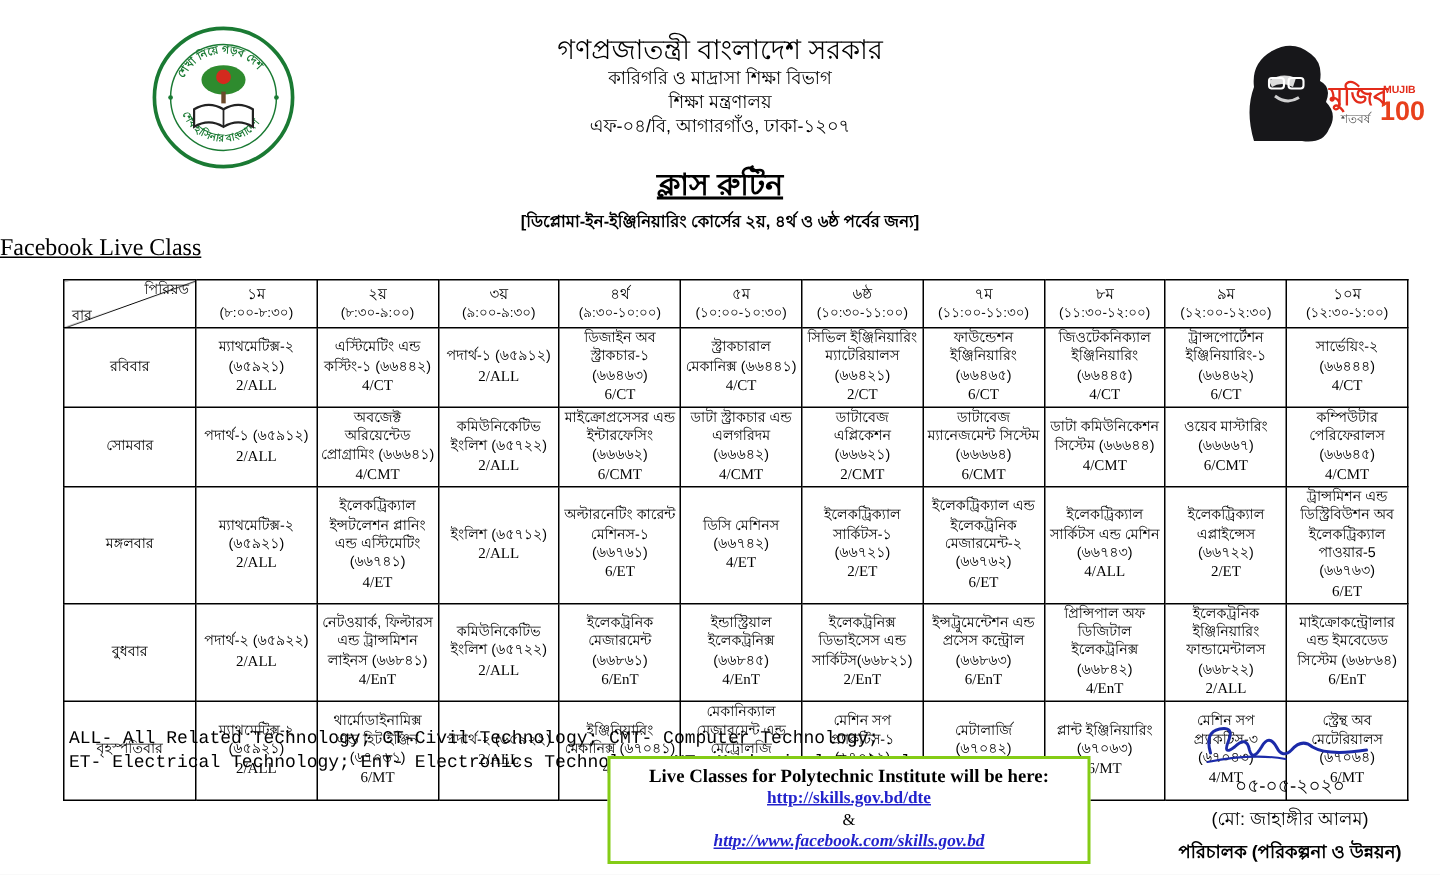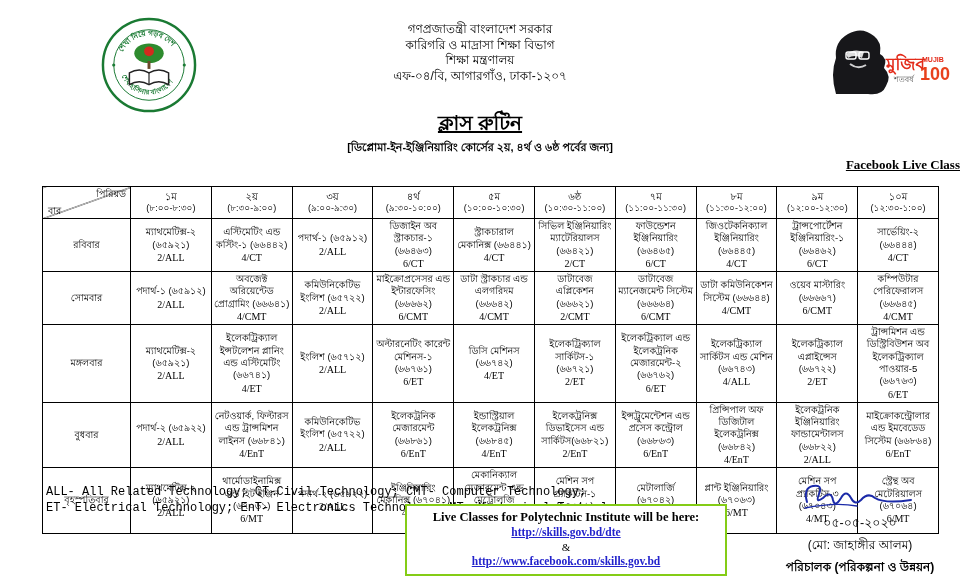--- a/index.html
+++ b/index.html
@@ -4,35 +4,35 @@
 <style>
   * { margin:0; padding:0; box-sizing:border-box; }
   body { background:#e8e8e8; font-family:"Liberation Sans","DejaVu Sans",sans-serif; }
   #page {
     position:relative; width:960px; height:583px; background:#ffffff;
     margin:0 auto; overflow:hidden; color:#000;
   }
 
   
   .gov-header { position:absolute; top:22px; left:0; right:0; text-align:center; line-height:1.3; }
-  .gov-header .l1 { font-size:12px; }
+  .gov-header .l1 { font-size:18px; }
   .gov-header .l2 { font-size:21px; font-weight:bold; letter-spacing:1px; margin:2px 0; }
   .gov-header .l3, .gov-header .l4, .gov-header .l5 { font-size:12px; }
 
   .logo-left { position:absolute; left:100px; top:16px; width:98px; height:98px; }
   .logo-right { position:absolute; left:822px; top:24px; width:128px; height:78px; }
 
   
   .routine-title { position:absolute; top:108px; left:0; right:0; text-align:center;
     font-size:20px; font-weight:bold; text-decoration:underline; }
   .start-text { position:absolute; top:128px; left:92px; font-size:19px; font-weight:bold; }
   .subtitle { position:absolute; top:139px; left:0; right:0; text-align:center;
     font-size:11px; font-weight:bold; }
-  .fb-live { position:absolute; top:157px; left:0; right:0; text-align:right;
-    font-family:"Liberation Serif",serif; font-size:13px; font-weight:bold; text-decoration:underline; }
+  .fb-live { position:absolute; top:157px; left:0; right:0; text-align:left;
+    font-family:"Liberation Serif",serif; font-size:16px; font-weight:normal; text-decoration:underline; }
 
   
   .routine-wrap { position:absolute; left:42px; top:186px; width:896px; }
   table.routine { width:100%; border-collapse:collapse; table-layout:fixed; }
   table.routine th, table.routine td {
     border:1px solid #000; text-align:center; vertical-align:middle;
     font-size:9.5px; padding:1px 2px; line-height:1.3; font-weight:normal;
   }
   tr.head-row { height:32px; }
   tbody tr:nth-child(1){ height:44px; }
@@ -407,21 +407,21 @@
 
   <div class="legend">
     <div>ALL- All Related Technology; CT-Civil Technology; CMT- Computer Technology;</div>
     <div>ET- Electrical Technology; EnT- Electronics Technology; MT- Mechanical Technology</div>
   </div>
 
   <div class="live-box">
     <div class="lb-head">Live Classes for Polytechnic Institute will be here:</div>
     <a href="#" style="color: rgb(34, 34, 204);">http://skills.gov.bd/dte</a>
     <div class="amp">&amp;</div>
-    <a href="#" style="color: rgb(34, 34, 204);">http://www.facebook.com/skills.gov.bd</a>
+    <a href="#" style="color: rgb(34, 34, 204); font-style: italic;">http://www.facebook.com/skills.gov.bd</a>
   </div>
 
   <div class="sign-block">
     <svg width="130" height="36" viewBox="0 0 130 36">
       <path d="M12 24 q-4 -14 6 -16 q10 -2 6 8 q-4 10 4 4 q8 -8 10 2 q2 8 8 -2 q5 -9 10 0 q4 8 10 2 q7 -8 14 -2 q10 6 36 2" fill="none" stroke="#1b2aa8" stroke-width="2" stroke-linecap="round"></path>
       <path d="M10 30 q30 -6 52 -2" fill="none" stroke="#1b2aa8" stroke-width="1.4" stroke-linecap="round"></path>
     </svg>
     <div class="s-date">০৫-০৫-২০২০</div>
     <div class="s-name">(মো: জাহাঙ্গীর আলম)</div>
     <div class="s-desg">পরিচালক (পরিকল্পনা ও উন্নয়ন)</div>

